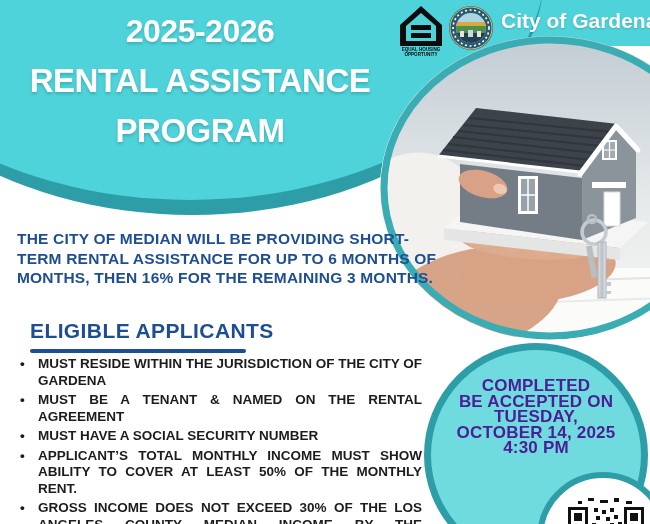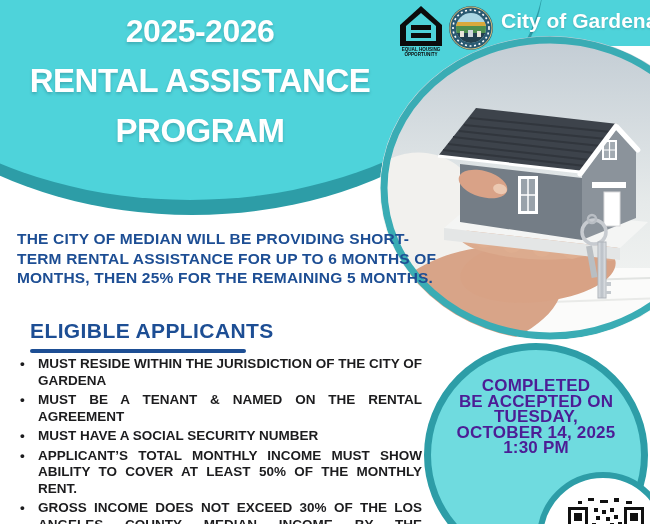--- a/index.html
+++ b/index.html
@@ -164,40 +164,40 @@
       </g>
       <circle cx="23" cy="23" r="18" fill="none" stroke="#ffffff" stroke-width="1.6" stroke-dasharray="2 2.6"></circle>
     </svg>
   </div>
 
   <div class="city-name">City of Gardena</div>
 
   <div class="intro">
     <div class="iline">THE CITY OF MEDIAN WILL BE PROVIDING SHORT-</div>
     <div class="iline">TERM RENTAL ASSISTANCE FOR UP TO 6 MONTHS OF</div>
-    <div class="iline">MONTHS, THEN 25% FOR THE REMAINING 5 MONTHS.</div>
+    <div class="iline">MONTHS, THEN 16% FOR THE REMAINING 3 MONTHS.</div>
   </div>
 
   <div class="heading">ELIGIBLE APPLICANTS</div>
   <div class="heading-rule"></div>
 
   <ul class="bullets">
     <li><span class="dot">•</span><span>MUST RESIDE WITHIN THE JURISDICTION OF THE CITY OF GARDENA</span></li>
     <li><span class="dot">•</span><span>MUST BE A TENANT &amp; NAMED ON THE RENTAL AGREEMENT</span></li>
     <li><span class="dot">•</span><span>MUST HAVE A SOCIAL SECURITY NUMBER</span></li>
     <li><span class="dot">•</span><span>APPLICANT’S TOTAL MONTHLY INCOME MUST SHOW ABILITY TO COVER AT LEAST 50% OF THE MONTHLY RENT.</span></li>
     <li><span class="dot">•</span><span>GROSS INCOME DOES NOT EXCEED 30% OF THE LOS ANGELES COUNTY MEDIAN INCOME BY THE DEPARTMENT OF HOUSING AND URBAN DEVELOPMENT (HUD)</span></li>
   </ul>
 
   <div class="deadline">
     <div class="dline">COMPLETED</div>
     <div class="dline">BE ACCEPTED ON</div>
     <div class="dline">TUESDAY,</div>
     <div class="dline">OCTOBER 14, 2025</div>
-    <div class="dline">1:30 PM</div>
+    <div class="dline">4:30 PM</div>
   </div>
 
   <div class="qr-circle">
     <div class="qr-box">
       <svg width="84" height="84" viewBox="0 0 84 84">
         <rect x="0" y="0" width="84" height="84" fill="#ffffff"></rect>
 
         <rect x="24" y="0" width="6" height="3" fill="#111"></rect>
         <rect x="36" y="2" width="8" height="3" fill="#111"></rect>
         <rect x="50" y="0" width="5" height="4" fill="#111"></rect>

